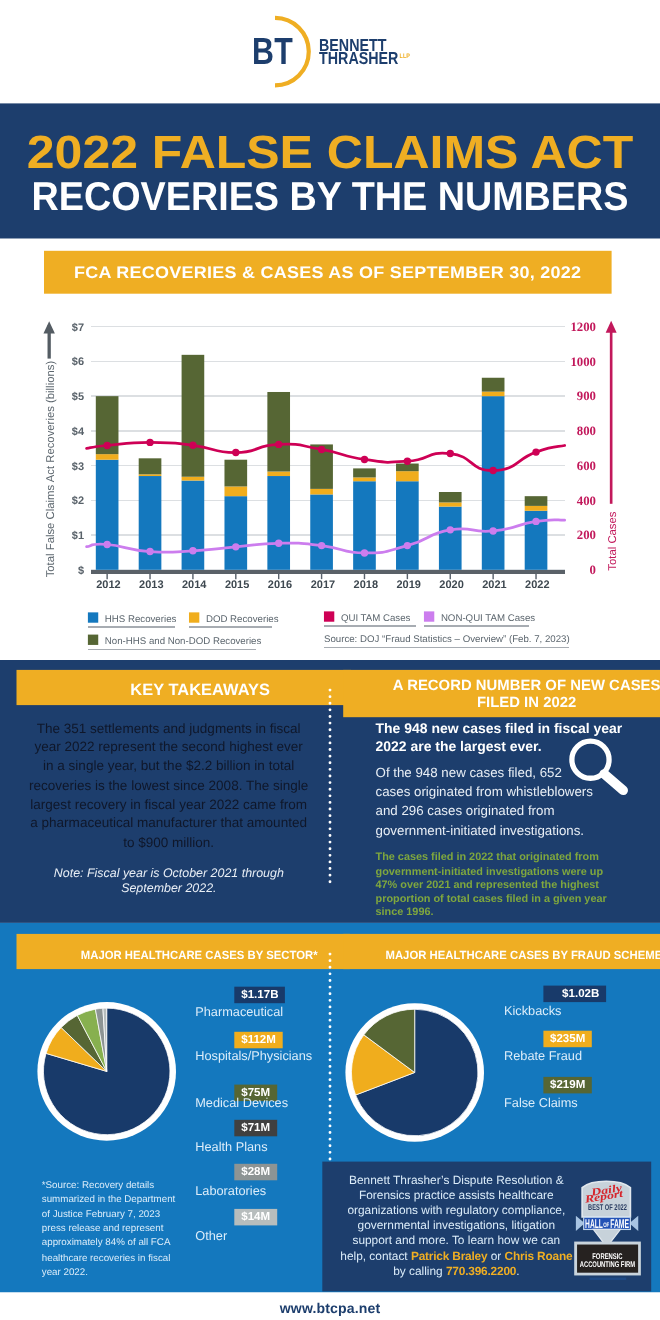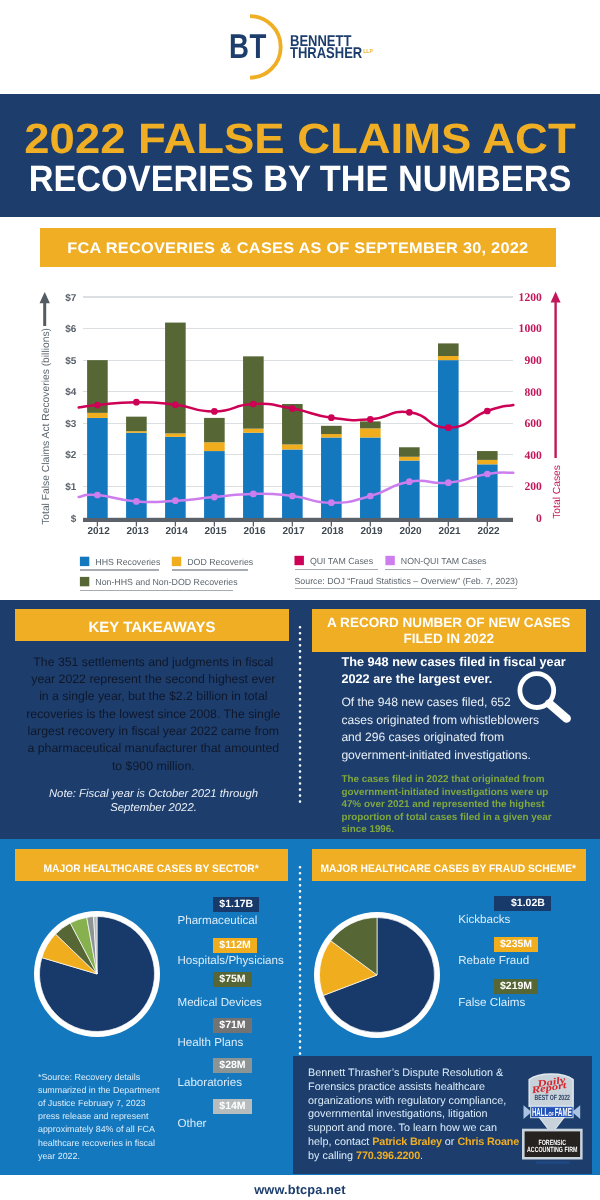--- a/index.html
+++ b/index.html
@@ -38,21 +38,21 @@
                  letter-spacing:0.22px;display:flex;align-items:center;justify-content:center;
                  box-sizing:border-box;}
   #chart-heading span{display:inline-block;transform:scaleX(1.068);white-space:nowrap;
                       position:relative;top:2.3px;}
   #chart-svg{position:absolute;left:0;top:270px;}
 
   
   #takeaway-sec{position:absolute;left:0;top:600px;width:600px;height:239px;background:#1D3E6D;}
   .sec-box-head{position:absolute;background:#EFAE23;color:#fff;font-weight:bold;
                 display:flex;align-items:center;justify-content:center;text-align:center;
-                flex-direction:column;}
+                flex-direction:column;padding-left:30px;}
   .sec-box-head > span, .sec-box-head{line-height:1.18;}
   #kt-head{left:14.8px;top:608.9px;width:274.3px;height:32.2px;font-size:14.9px;letter-spacing:0.05px;}
   #kt-head span{display:block;position:relative;top:3.5px;}
   #kt-body{position:absolute;left:25.8px;top:653.6px;width:255px;color:#0f172a;font-size:12.3px;
            line-height:17.35px;text-align:center;}
   #kt-note{position:absolute;left:23px;top:786.5px;width:261px;color:#E8EEF5;font-size:11.3px;
            line-height:14.2px;text-align:center;font-style:italic;}
   #dots1{position:absolute;left:298.3px;top:626px;width:4px;height:180px;}
   #rc-head{left:311.5px;top:609px;width:274.5px;height:43px;font-size:13.5px;letter-spacing:0.03px;
            line-height:15.2px;flex-direction:column;}
@@ -71,21 +71,21 @@
   #scheme-head{left:311.5px;top:848.9px;width:274.5px;height:31.7px;font-size:10.8px;letter-spacing:0.02px;}
   #dots2{position:absolute;left:298.3px;top:866px;width:4px;height:200px;}
   .pie-wrap{position:absolute;}
   .legend{position:absolute;}
   .lg-row{position:relative;}
   .lg-chip{display:inline-block;color:#fff;font-weight:bold;font-size:10.5px;
            padding:0 6px;line-height:15.3px;height:15.3px;white-space:nowrap;margin-left:37px;}
   .lg-label{color:#DCEDFA;font-size:11.6px;line-height:13px;white-space:nowrap;}
   #sector-foot{position:absolute;left:38px;top:1070.5px;width:127px;color:#DCEDFA;
                font-size:8.9px;line-height:13.2px;}
-  #cta{position:absolute;left:293.3px;top:1056.4px;width:298.7px;height:118.1px;background:#1D3E6D;}
+  #cta{position:absolute;left:293.3px;top:1056.4px;width:298.7px;height:118.1px;background:#1D3E6D;text-align:center;}
   #cta-text{position:absolute;left:14.8px;top:10.7px;width:213.5px;color:#DCEDFA;font-size:10.8px;
             line-height:13.75px;}
   #cta-text b{color:#EFAE23;font-weight:bold;letter-spacing:-0.18px;}
   #badge{position:absolute;left:227.7px;top:12px;width:66px;height:106px;}
 
   
   #footer{position:absolute;left:0;top:1175px;width:600px;height:25px;background:#fff;}
   #footer-url{position:absolute;left:0;top:1181.5px;width:600px;text-align:center;
               color:#1D3E6D;font-size:12.8px;font-weight:bold;letter-spacing:0.12px;}
 </style>
@@ -300,23 +300,23 @@
         <circle cx="65" cy="65" r="63" fill="#ffffff"></circle>
         <path d="M 65 65 L 65 7.5 A 57.5 57.5 0 1 1 11.276784703527149 85.49551507547017 Z" fill="#183A6A" stroke="#ffffff" stroke-width="0.7"></path>
         <path d="M 65 65 L 11.276784703527149 85.49551507547017 A 57.5 57.5 0 0 1 18.78592633517585 30.787291903413916 Z" fill="#F0AD1D" stroke="#ffffff" stroke-width="0.7"></path>
         <path d="M 65 65 L 18.78592633517585 30.787291903413916 A 57.5 57.5 0 0 1 64.99999999999993 7.5 Z" fill="#566634" stroke="#ffffff" stroke-width="0.7"></path>
       </svg>
   <div class="legend" id="legend1" style="left:176.3px;top:893.6px;width:120px;height:230px;">
         <div class="lg-row" style="position: absolute; left: 0px; top: 0px;"><span class="lg-chip" style="background: rgb(24, 58, 106);">$1.17B</span></div>
         <div class="lg-label" style="position: absolute; left: 1.2px; top: 20.2px;">Pharmaceutical</div>
         <div class="lg-row" style="position: absolute; left: 0px; top: 41.1px;"><span class="lg-chip" style="background: rgb(240, 173, 29);">$112M</span></div>
         <div class="lg-label" style="position: absolute; left: 1.2px; top: 60.7px;">Hospitals/Physicians</div>
-        <div class="lg-row" style="position: absolute; left: 0px; top: 75px;"><span class="lg-chip" style="background: rgb(86, 102, 52);">$75M</span></div>
+        <div class="lg-row" style="position: absolute; left: 0px; top: 89px;"><span class="lg-chip" style="background: rgb(86, 102, 52);">$75M</span></div>
         <div class="lg-label" style="position: absolute; left: 1.2px; top: 102.4px;">Medical Devices</div>
-        <div class="lg-row" style="position: absolute; left: 0px; top: 121.5px;"><span class="lg-chip" style="background: #737373; text-align: center;">$71M</span></div>
+        <div class="lg-row" style="position: absolute; left: 0px; top: 121.5px;"><span class="lg-chip" style="background: #404040; text-align: center;">$71M</span></div>
         <div class="lg-label" style="position: absolute; left: 1.2px; top: 142.4px;">Health Plans</div>
         <div class="lg-row" style="position: absolute; left: 0px; top: 161.6px;"><span class="lg-chip" style="background: rgb(141, 148, 148);">$28M</span></div>
         <div class="lg-label" style="position: absolute; left: 1.2px; top: 182.3px;">Laboratories</div>
         <div class="lg-row" style="position: absolute; left: 0px; top: 202.5px;"><span class="lg-chip" style="background: rgb(183, 189, 189);">$14M</span></div>
         <div class="lg-label" style="position: absolute; left: 1.2px; top: 223.9px;">Other</div>
       </div>
   <div class="legend" id="legend2" style="left:457px;top:892.6px;width:120px;height:130px;">
         <div class="lg-row" style="position: absolute; left: 0px; top: 0px;"><span class="lg-chip" style="background: rgb(24, 58, 106); padding-left: 17px;">$1.02B</span></div>
         <div class="lg-label" style="position: absolute; left: 1.2px; top: 20.2px;">Kickbacks</div>
         <div class="lg-row" style="position: absolute; left: 0px; top: 41.5px;"><span class="lg-chip" style="background: rgb(240, 173, 29);">$235M</span></div>

